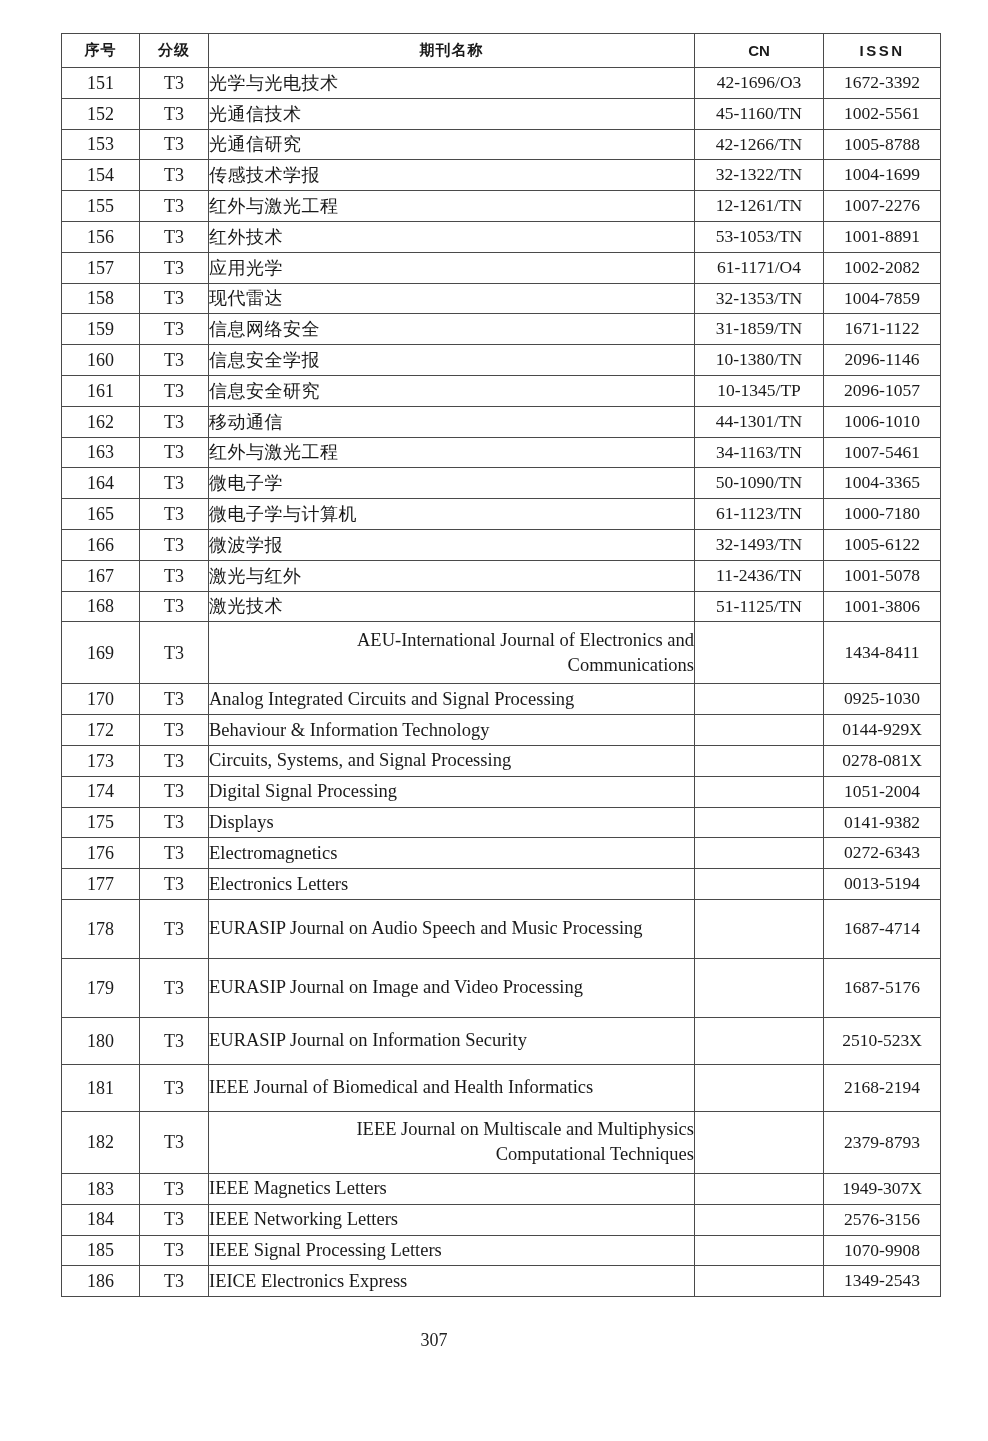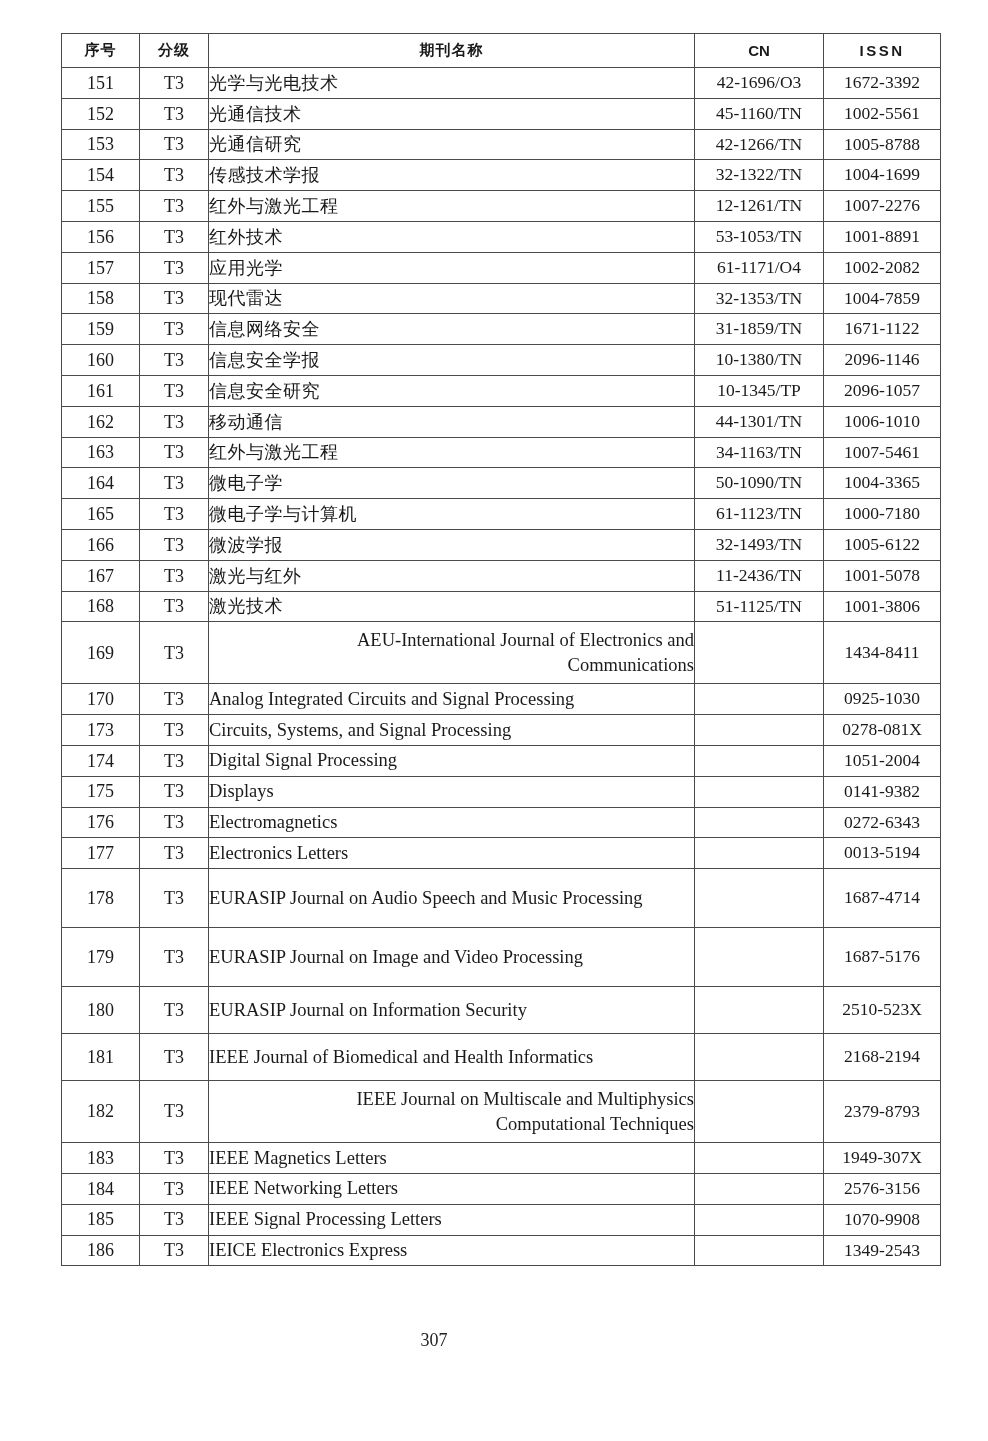--- a/index.html
+++ b/index.html
@@ -276,20 +276,27 @@
           <td class="cell-issn">1434-8411</td>
         </tr>
         <tr class="r-short">
           <td class="cell-seq">170</td>
           <td class="cell-tier">T3</td>
           <td class="cell-name latin">Analog Integrated Circuits and Signal Processing</td>
           <td class="cell-cn"></td>
           <td class="cell-issn">0925-1030</td>
         </tr>
         <tr class="r-short">
+          <td class="cell-seq">172</td>
+          <td class="cell-tier">T3</td>
+          <td class="cell-name latin">Behaviour &amp; Information Technology</td>
+          <td class="cell-cn"></td>
+          <td class="cell-issn">0144-929X</td>
+        </tr>
+        <tr class="r-short">
           <td class="cell-seq">173</td>
           <td class="cell-tier">T3</td>
           <td class="cell-name latin">Circuits, Systems, and Signal Processing</td>
           <td class="cell-cn"></td>
           <td class="cell-issn">0278-081X</td>
         </tr>
         <tr class="r-short">
           <td class="cell-seq">174</td>
           <td class="cell-tier">T3</td>
           <td class="cell-name latin">Digital Signal Processing</td>

